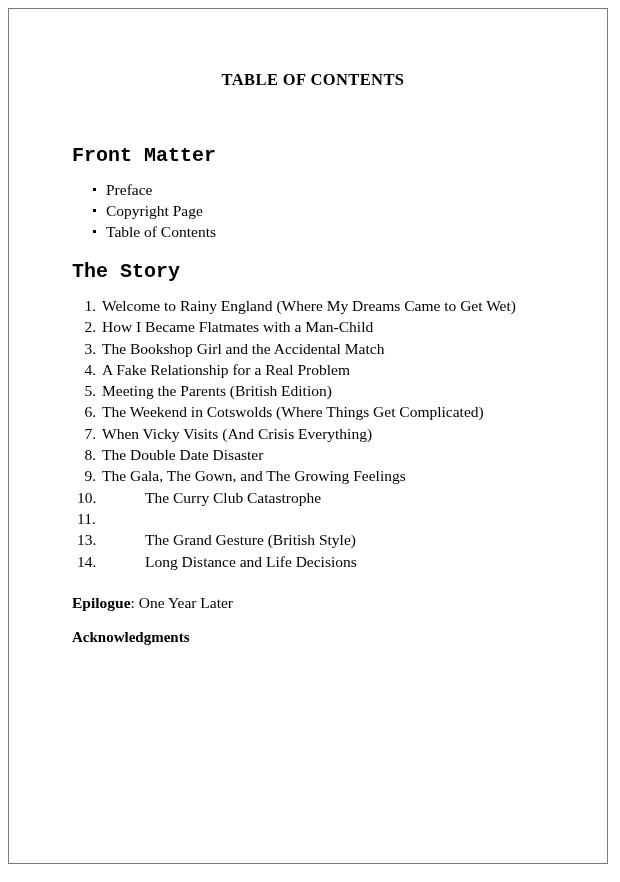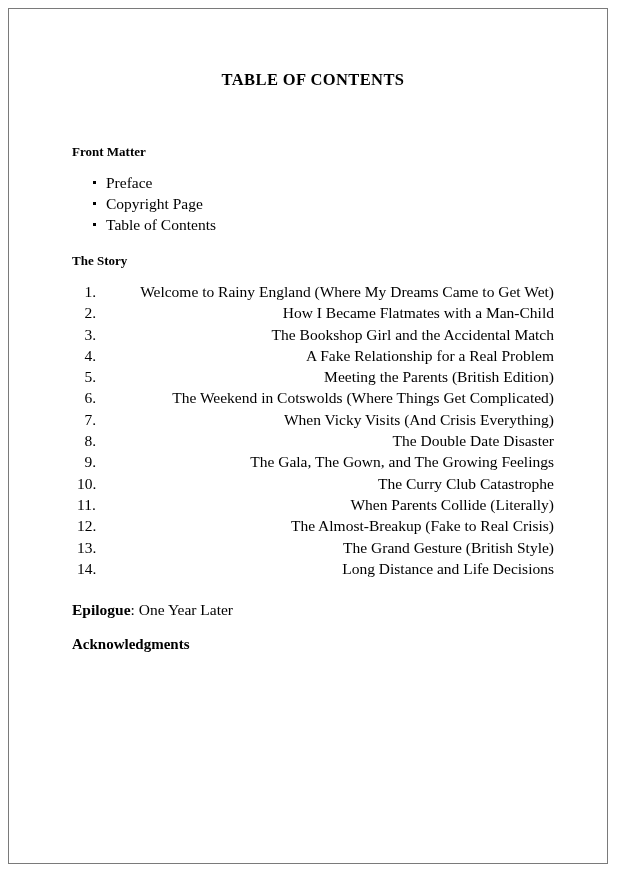--- a/index.html
+++ b/index.html
@@ -61,22 +61,23 @@
   }
   .doc-title {
     text-align: center;
     font-weight: bold;
     font-size: 16.5px;
     letter-spacing: 0.4px;
     margin: 0 0 54px 0;
   }
   .section-heading {
     font-weight: bold;
-    font-size: 13px;
+    font-size: 20px;
     margin: 0 0 12px 0;
+    font-family: Liberation Mono, monospace;
   }
   ul.bullets {
     margin: 0 0 18px 0;
     padding-left: 34px;
     list-style: none;
   }
   ul.bullets li {
     position: relative;
     font-size: 15.5px;
     line-height: 21px;
@@ -110,21 +111,20 @@
   .story-list li.short-num .num {
     width: 24px;
   }
   .story-list li.long-num .num {
     width: 62px;
     text-align: left;
     padding-left: 5px;
   }
   .story-list li .txt {
     flex: 1 1 auto;
-    text-align: right;
   }
   .epilogue {
     font-size: 15.5px;
     margin: 0 0 16px 0;
     line-height: 21px;
   }
   .epilogue b {
     font-weight: bold;
   }
   .ack {
@@ -190,25 +190,20 @@
       <li class="short-num">
         <span class="num">9.</span>
         <span class="txt">The Gala, The Gown, and The Growing Feelings</span>
       </li>
       <li class="long-num">
         <span class="num">10.</span>
         <span class="txt">The Curry Club Catastrophe</span>
       </li>
       <li class="long-num">
         <span class="num">11.</span>
-        <span class="txt">When Parents Collide (Literally)</span>
-      </li>
-      <li class="long-num">
-        <span class="num">12.</span>
-        <span class="txt">The Almost-Breakup (Fake to Real Crisis)</span>
       </li>
       <li class="long-num">
         <span class="num">13.</span>
         <span class="txt">The Grand Gesture (British Style)</span>
       </li>
       <li class="long-num">
         <span class="num">14.</span>
         <span class="txt">Long Distance and Life Decisions</span>
       </li>
     </ol>

